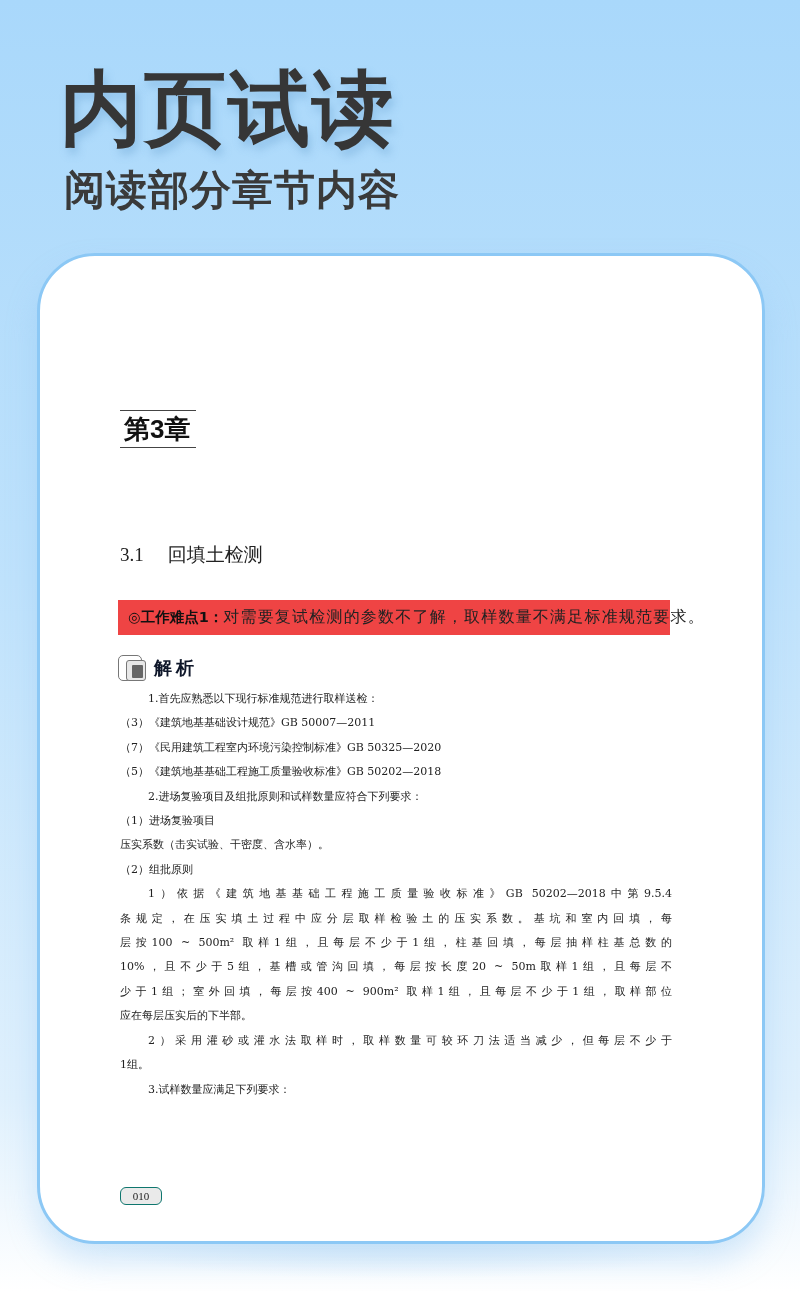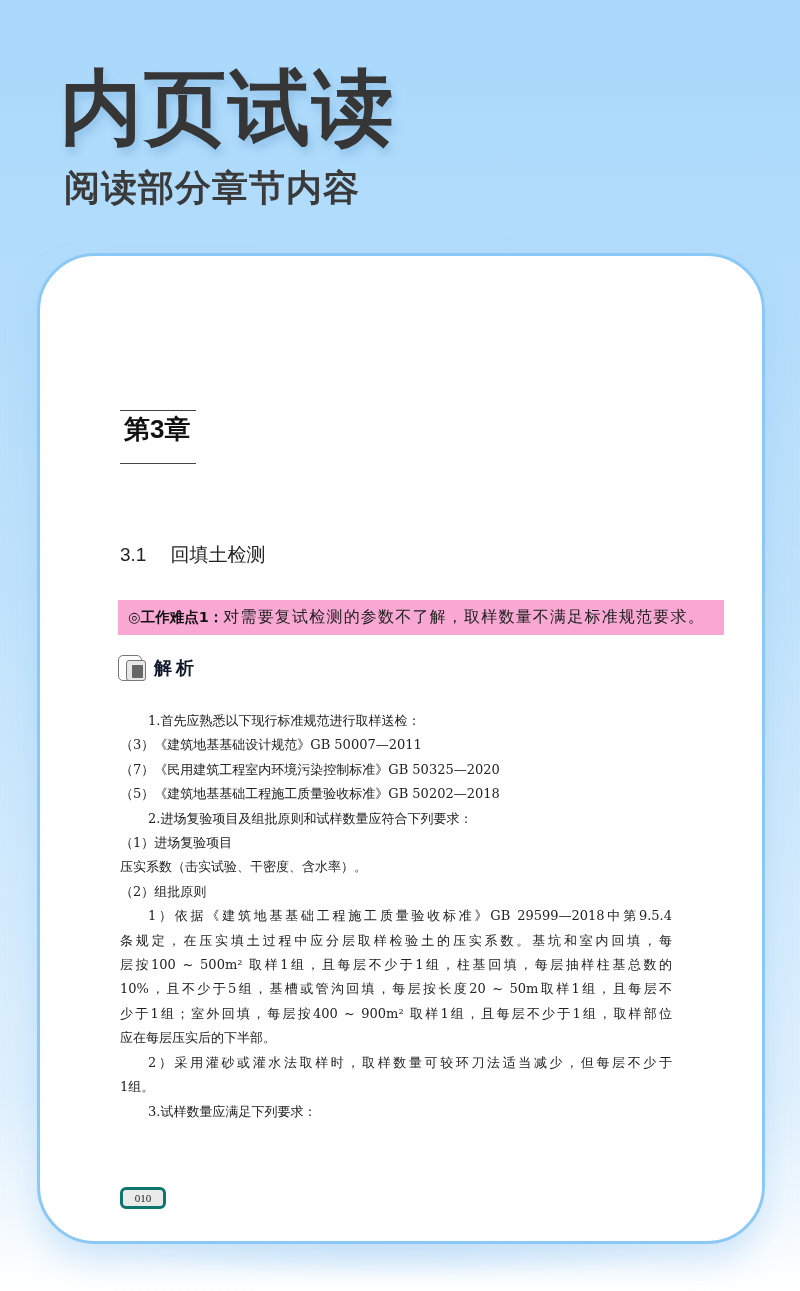--- a/index.html
+++ b/index.html
@@ -5,78 +5,78 @@
   html, body { margin:0; padding:0; }
   body {
     width:800px; height:1291px; overflow:hidden; position:relative;
     background: linear-gradient(180deg, #a9d8fb 0%, #bfe2fc 45%, #dff0fd 85%, #ffffff 100%);
     font-family: "DejaVu Sans", "Liberation Sans", sans-serif;
   }
   .hero-title {
     position:absolute; left:60px; top:68px;
     font-size:82px; font-weight:bold; color:#363636; letter-spacing:2px;
     line-height:1; text-shadow: 3px 6px 8px rgba(90,150,200,0.35);
-    font-family: Liberation Serif, serif;
+    font-family: Liberation Sans, sans-serif;
   }
   .hero-sub {
     position:absolute; left:64px; top:170px;
-    font-size:36px; font-weight:bold; color:#3a3a3a; letter-spacing:1px;
+    font-size:41px; font-weight:bold; color:#3a3a3a; letter-spacing:1px;
     line-height:1; font-family: Liberation Sans, sans-serif;
   }
   .card-shadow {
     position:absolute; left:40px; top:1180px; width:720px; height:100px;
     background: radial-gradient(ellipse at center, rgba(150,200,240,0.35) 0%, rgba(200,230,250,0) 70%);
   }
   .card {
     position:absolute; left:37px; top:253px; width:722px; height:985px;
     background:#ffffff; border:3px solid #8cc8f5; border-radius:58px;
     box-shadow: 0 18px 30px rgba(140,195,240,0.35);
   }
   .chapter {
     position:absolute; left:120px; top:410px; display:flex; align-items:center;
   }
   .chapter-num {
-    font-size:26px; font-weight:bold; color:#111; padding:3px 6px 19px 4px;
+    font-size:26px; font-weight:bold; color:#111; padding:3px 6px 3px 4px;
     border-top:1.5px solid #444; border-bottom:1.5px solid #444; line-height:30px;
     font-family: "Liberation Sans", sans-serif;
   }
   .chapter-title {
     margin-left:22px; font-size:26px; font-weight:bold; color:#111;
     font-family: "DejaVu Sans", sans-serif;
   }
   .section {
     position:absolute; left:120px; top:542px; font-size:19px; color:#222;
     font-family: "DejaVu Sans", sans-serif;
   }
-  .section .num { margin-right:18px; font-family:Liberation Sans, sans-serif; }
+  .section .num { margin-right:18px; font-family:Liberation Serif, serif; }
   .difficulty {
-    position:absolute; left:118px; top:600px; width:606px; height:35px;
-    background:#f9a8d4; display:flex; align-items:center; padding-left:10px; box-sizing:border-box;
+    position:absolute; left:118px; top:600px; width:552px; height:35px;
+    background:#ef4444; display:flex; align-items:center; padding-left:10px; box-sizing:border-box;
   }
   .difficulty .label { font-weight:bold; font-size:14.5px; color:#111; white-space:nowrap; }
   .difficulty .text { font-size:16px; color:#222; white-space:nowrap; letter-spacing:1.2px; font-family:"DejaVu Serif", serif; }
   .analysis {
     position:absolute; left:118px; top:655px; display:flex; align-items:center;
   }
   .analysis-icon { width:30px; height:26px; position:relative; margin-right:6px; }
   .analysis-icon .b1 { position:absolute; left:0; top:0; width:22px; height:24px; border:1.5px solid #777; border-radius:5px; background:#fff; }
   .analysis-icon .b2 { position:absolute; left:8px; top:5px; width:18px; height:19px; border:1.5px solid #777; border-radius:3px; background:#e8e8e8; }
   .analysis-icon .b3 { position:absolute; left:14px; top:10px; width:11px; height:13px; background:#666; border-radius:1px; }
   .analysis-label { font-size:18px; color:#0f172a; font-weight:bold; letter-spacing:4px; }
   .body-text {
-    position:absolute; left:120px; top:709px; width:552px;
+    position:absolute; left:120px; top:687px; width:552px;
     font-family: "DejaVu Serif", "Liberation Serif", serif;
-    font-size:13px; color:#222; line-height:24.4px;
+    font-size:11px; color:#222; line-height:24.4px;
   }
   .body-text p { margin:0; white-space:nowrap; }
   .body-text p.wrap { white-space:normal; text-align:justify; text-align-last:justify; }
   .indent { padding-left:28px; }
   .page-num {
     position:absolute; left:120px; top:1187px; width:40px; height:16px;
-    border:3px solid #0f766e; border-radius:6px; background:#eaeaea;
+    border:1px solid #0f766e; border-radius:6px; background:#eaeaea;
     font-family:"Liberation Serif", serif; font-size:11px; color:#222;
     text-align:center; line-height:16px;
   }
 </style>
 </head>
 <body>
 
 <div class="hero-title">内页试读</div>
 <div class="hero-sub">阅读部分章节内容</div>
 
@@ -108,21 +108,21 @@
 
 <div class="body-text">
   <p class="indent">1.首先应熟悉以下现行标准规范进行取样送检：</p>
   <p>（3）《建筑地基基础设计规范》GB 50007—2011</p>
   <p>（7）《民用建筑工程室内环境污染控制标准》GB 50325—2020</p>
   <p>（5）《建筑地基基础工程施工质量验收标准》GB 50202—2018</p>
   <p class="indent">2.进场复验项目及组批原则和试样数量应符合下列要求：</p>
   <p>（1）进场复验项目</p>
   <p>压实系数（击实试验、干密度、含水率）。</p>
   <p>（2）组批原则</p>
-  <p class="wrap indent">1）依据《建筑地基基础工程施工质量验收标准》GB 29599—2018中第9.5.4</p>
+  <p class="wrap indent">1）依据《建筑地基基础工程施工质量验收标准》GB 50202—2018中第9.5.4</p>
   <p class="wrap">条规定，在压实填土过程中应分层取样检验土的压实系数。基坑和室内回填，每</p>
   <p class="wrap">层按100 ~ 500m² 取样1组，且每层不少于1组，柱基回填，每层抽样柱基总数的</p>
   <p class="wrap">10%，且不少于5组，基槽或管沟回填，每层按长度20 ~ 50m取样1组，且每层不</p>
   <p class="wrap">少于1组；室外回填，每层按400 ~ 900m² 取样1组，且每层不少于1组，取样部位</p>
   <p>应在每层压实后的下半部。</p>
   <p class="wrap indent">2）采用灌砂或灌水法取样时，取样数量可较环刀法适当减少，但每层不少于</p>
   <p>1组。</p>
   <p class="indent">3.试样数量应满足下列要求：</p>
 </div>
 

